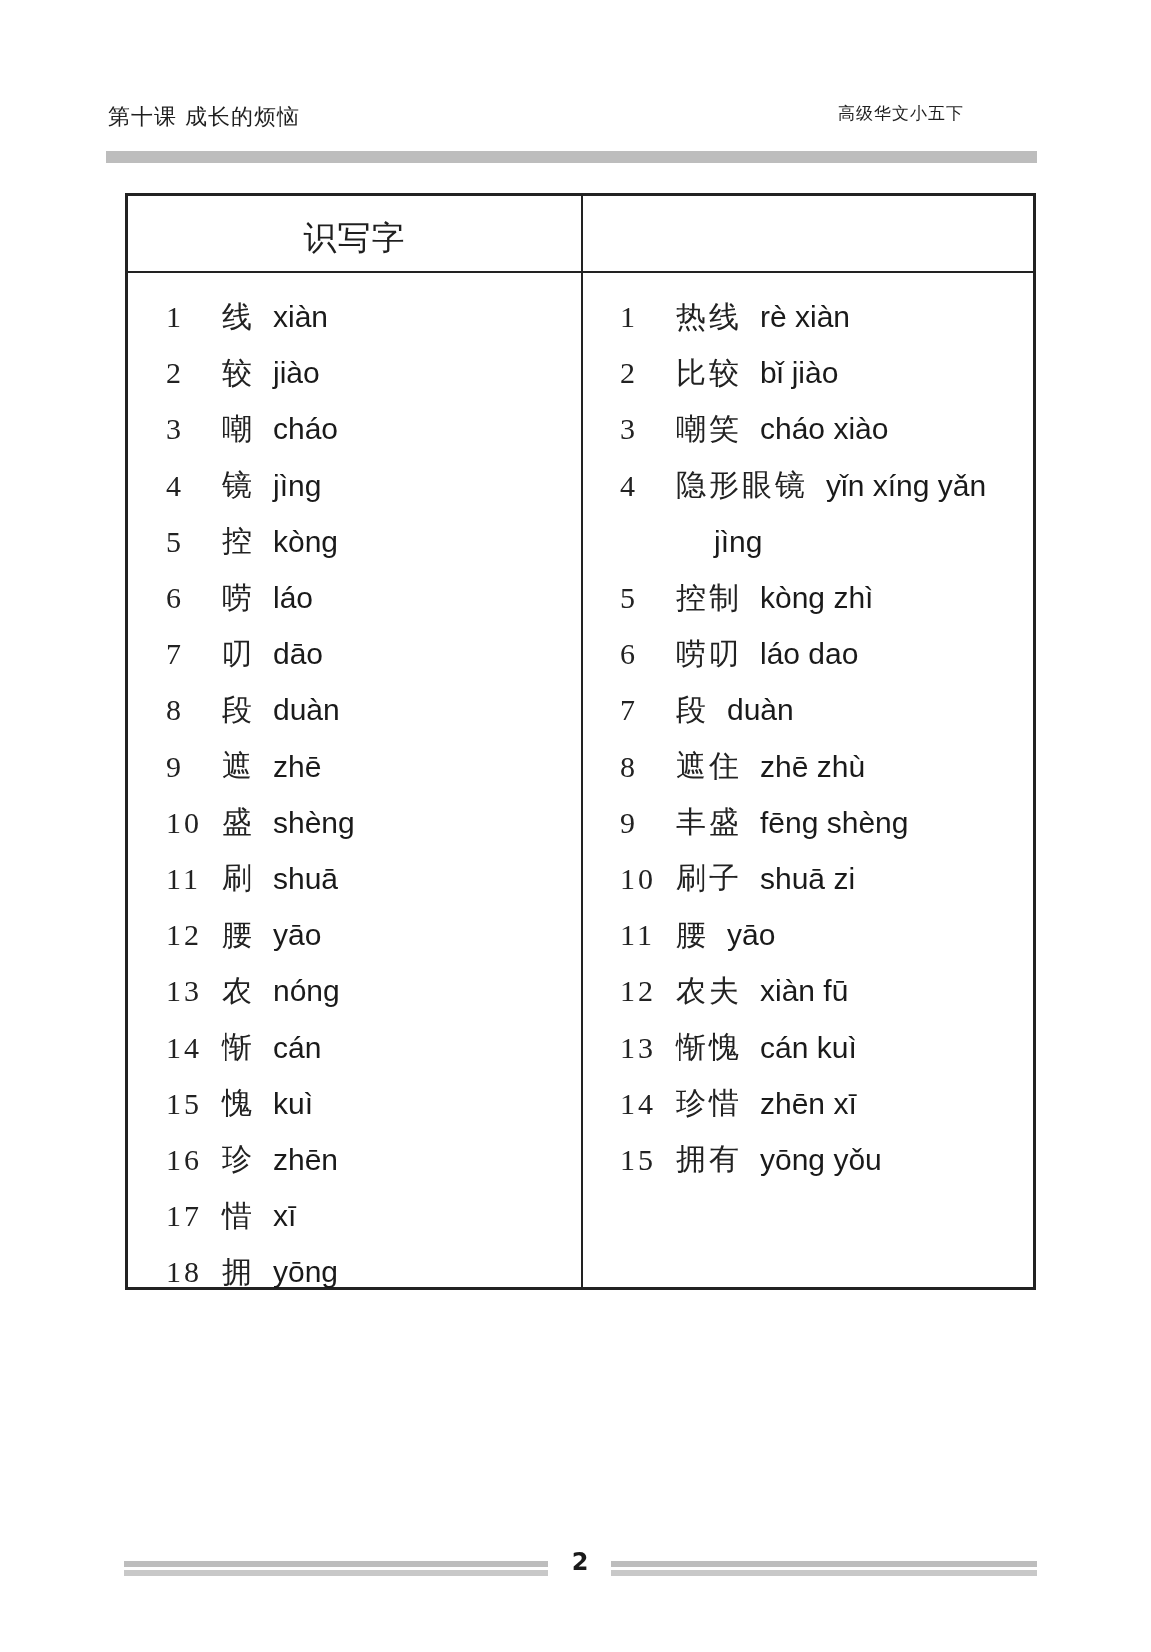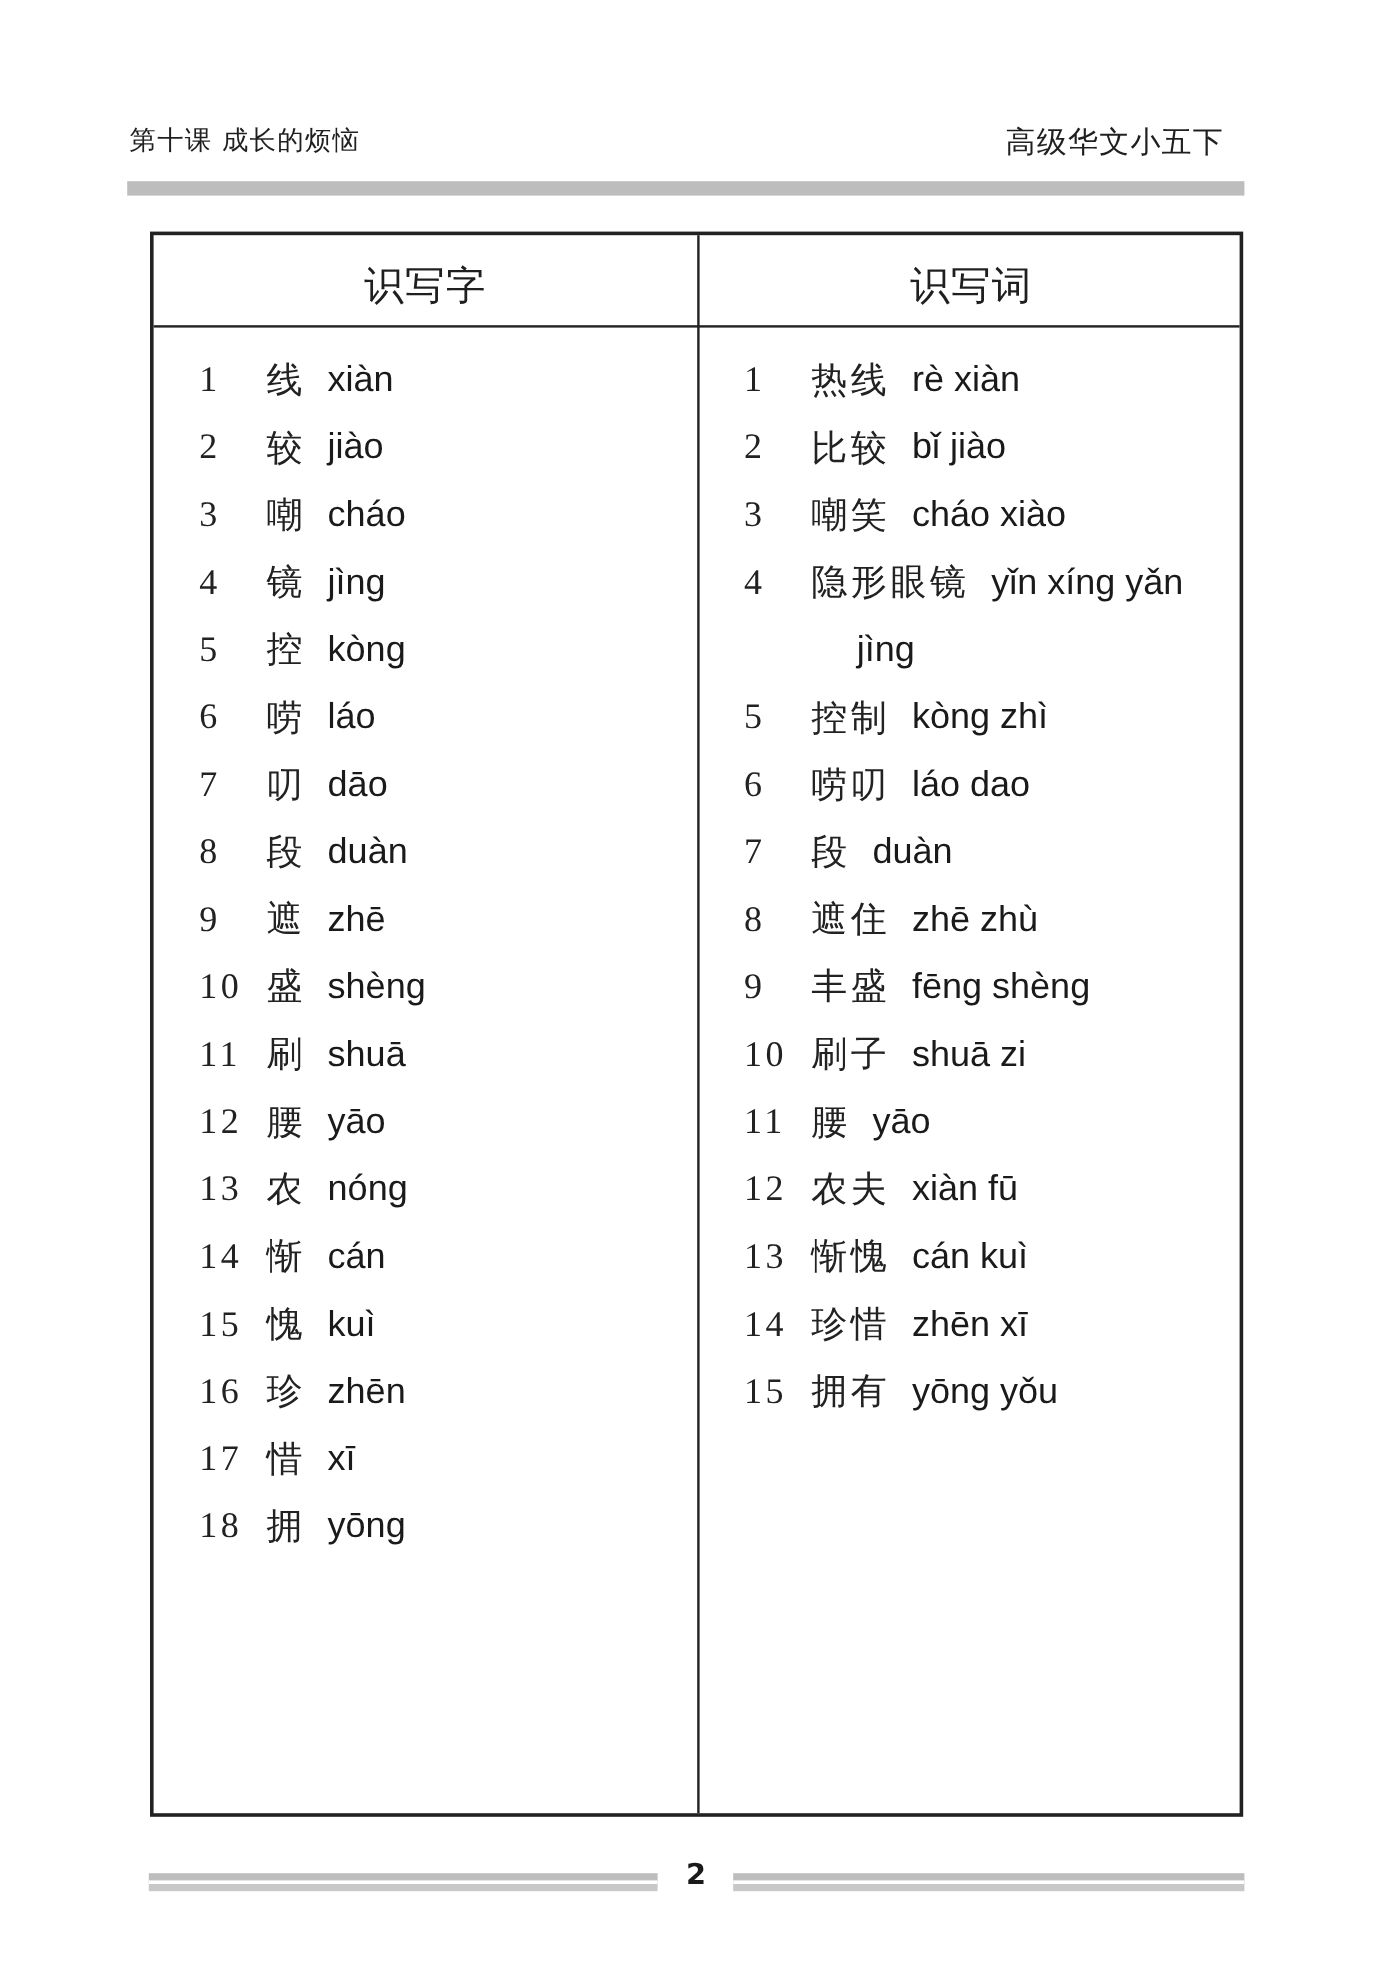--- a/index.html
+++ b/index.html
@@ -21,41 +21,41 @@
       top: 102px;
       font-size: 22px;
       letter-spacing: 1px;
       color: #1f1f1f;
       white-space: nowrap;
     }
     .header-right {
       position: absolute;
       right: 185px;
       top: 102px;
-      font-size: 25px;
+      font-size: 17px;
       letter-spacing: 1px;
       color: #1f1f1f;
       white-space: nowrap;
       text-align: right;
     }
     .header-right { right: auto; left: 838px; }
     .header-rule {
       position: absolute;
       left: 106px;
       top: 151px;
       width: 931px;
       height: 12px;
       background: #bdbdbd;
     }
     .vocab-table {
       position: absolute;
       left: 125px;
       top: 193px;
       width: 911px;
-      height: 1321px;
+      height: 1097px;
       border: 3px solid #222222;
       box-sizing: border-box;
       padding-left: 31px;
     }
     .col-divider {
       position: absolute;
       left: 453px;
       top: 0;
       bottom: 0;
       width: 2px;
@@ -148,21 +148,20 @@
 <body>
 
 <div class="header-left">第十课  成长的烦恼</div>
 <div class="header-right">高级华文小五下</div>
 <div class="header-rule"></div>
 
 <div class="vocab-table">
   <div class="col-divider"></div>
   <div class="head-row-line"></div>
   <div class="col-header left">识写字</div>
-  <div class="col-header right">识写词</div>
 
   <ul class="list chars" id="chars-list">
       <li class="row">
         <span class="num">1</span>
         <span class="hanzi">线</span>
         <span class="pinyin">xiàn</span>
       </li>
       <li class="row">
         <span class="num">2</span>
         <span class="hanzi">较</span>

